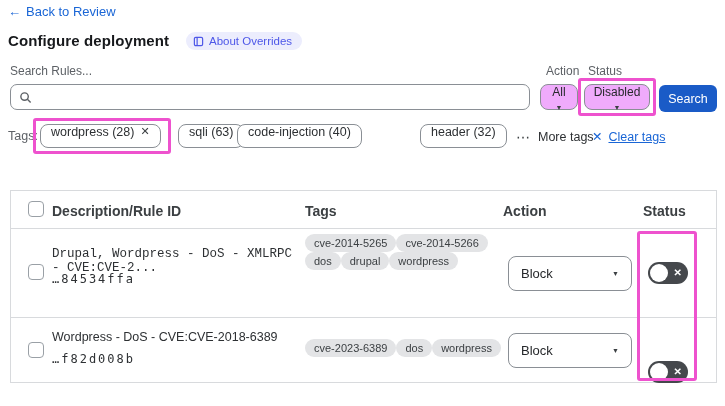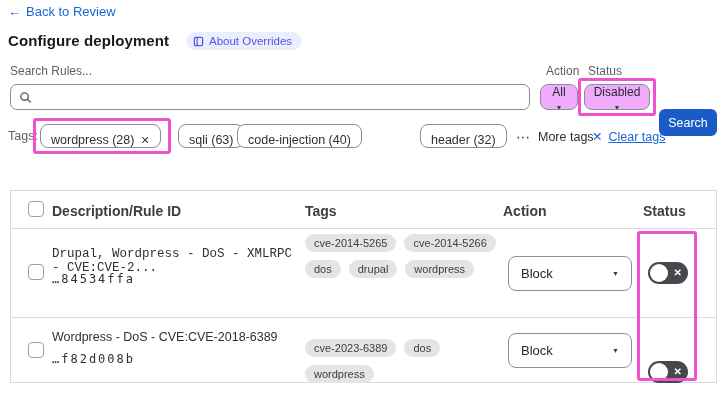--- a/index.html
+++ b/index.html
@@ -24,40 +24,40 @@
   .page-title{left:8px;top:32px;font-size:15px;font-weight:bold;color:#17191c;letter-spacing:.1px;}
   .badge{left:186px;top:32px;background:#ecedfd;color:#4d57e8;font-size:11.5px;border-radius:10px;padding:3px 10px 3px 7px;display:flex;align-items:center;gap:5px;}
   .badge svg{display:block;}
 
   
   .flabel{font-size:12px;color:var(--muted);text-align:center;}
   .search-box{left:10px;top:84px;width:520px;height:26px;border:1px solid var(--border);border-radius:7px;background:#fff;display:flex;align-items:center;padding:0 8px;gap:6px;}
   .search-box input{border:none;outline:none;flex:1;font-size:12.5px;font-family:"Liberation Sans",sans-serif;color:var(--text);background:transparent;}
   .dropdown{height:26px;border:1px solid var(--border);border-radius:8px;background:#f0abfc;display:flex;align-items:center;justify-content:space-between;padding:0 7px;font-size:12px;color:var(--text);cursor:pointer;gap:5px;flex-direction:column;}
   .caret{font-size:7px;color:#3c4043;line-height:1;}
-  .search-btn{left:659px;top:85px;width:58px;height:27px;background:var(--blue-btn);color:#fff;border:none;border-radius:6px;font-size:12.5px;font-family:"Liberation Sans",sans-serif;cursor:pointer;margin-top:24px;}
+  .search-btn{left:659px;top:85px;width:58px;height:27px;background:var(--blue-btn);color:#fff;border:none;border-radius:6px;font-size:12.5px;font-family:"Liberation Sans",sans-serif;cursor:pointer;}
 
   
   .tags-label{left:8px;top:129px;font-size:12.5px;color:var(--muted);}
-  .pill{height:24px;border:1px solid var(--border);border-radius:8px;background:#fff;display:flex;align-items:flex-end;padding:0 10px;font-size:12.5px;color:#2d3033;cursor:pointer;gap:6px;white-space:nowrap;}
+  .pill{height:24px;border:1px solid var(--border);border-radius:8px;background:#fff;display:flex;align-items:flex-start;padding:0 10px;font-size:12.5px;color:#2d3033;cursor:pointer;gap:6px;white-space:nowrap;}
   .pill .x{font-size:11px;color:#3c4043;}
   .more-tags{left:516px;top:129px;font-size:12.5px;color:#2d3033;display:flex;align-items:center;gap:7px;cursor:pointer;}
   .dots{font-size:14px;color:#3c4043;letter-spacing:1px;}
   .clear-tags{left:592px;top:129px;font-size:12.5px;color:var(--blue-link);display:flex;align-items:center;gap:6px;cursor:pointer;}
   .clear-tags .label{text-decoration:underline;}
 
   
   .table{left:10px;top:190px;width:707px;height:193px;border:1px solid var(--light-border);background:#fff;}
   .thead-border{left:10px;top:228px;width:707px;height:1px;background:var(--light-border);}
   .row-border{left:10px;top:317px;width:707px;height:1px;background:var(--light-border);}
   .th{font-size:14px;font-weight:bold;color:#3c4043;}
   .checkbox{width:16px;height:16px;border:1.5px solid #9aa0a6;border-radius:4px;background:#fff;cursor:pointer;}
   .desc{font-size:12.5px;color:#2d3033;}
   .rule-id{font-family:"DejaVu Sans Mono",monospace;font-size:12px;color:#2d3033;letter-spacing:2px;}
-  .chips{display:flex;flex-wrap:wrap;gap:8px;width:200px;}
+  .chips{display:flex;flex-wrap:wrap;width:200px;}
   .chip{background:var(--chip-bg);border-radius:10px;padding:3px 9px;font-size:11px;color:#3c4043;white-space:nowrap;}
   .action-dd{width:124px;height:35px;border:1px solid var(--border);border-radius:8px;background:#fff;display:flex;align-items:center;justify-content:space-between;padding:0 12px;font-size:13px;color:var(--text);cursor:pointer;}
   .toggle{width:40px;height:22px;border-radius:11px;background:var(--toggle);position:relative;cursor:pointer;}
   .toggle .knob{position:absolute;left:2px;top:2px;width:18px;height:18px;border-radius:50%;background:#fff;}
   .toggle .off-x{position:absolute;right:6px;top:50%;transform:translateY(-50%);color:#fff;font-size:10px;font-weight:bold;line-height:1;}
 
   
   .annot{border:3px solid var(--pink);border-radius:3px;pointer-events:none;z-index:20;background:transparent;}
 </style>
 </head>

